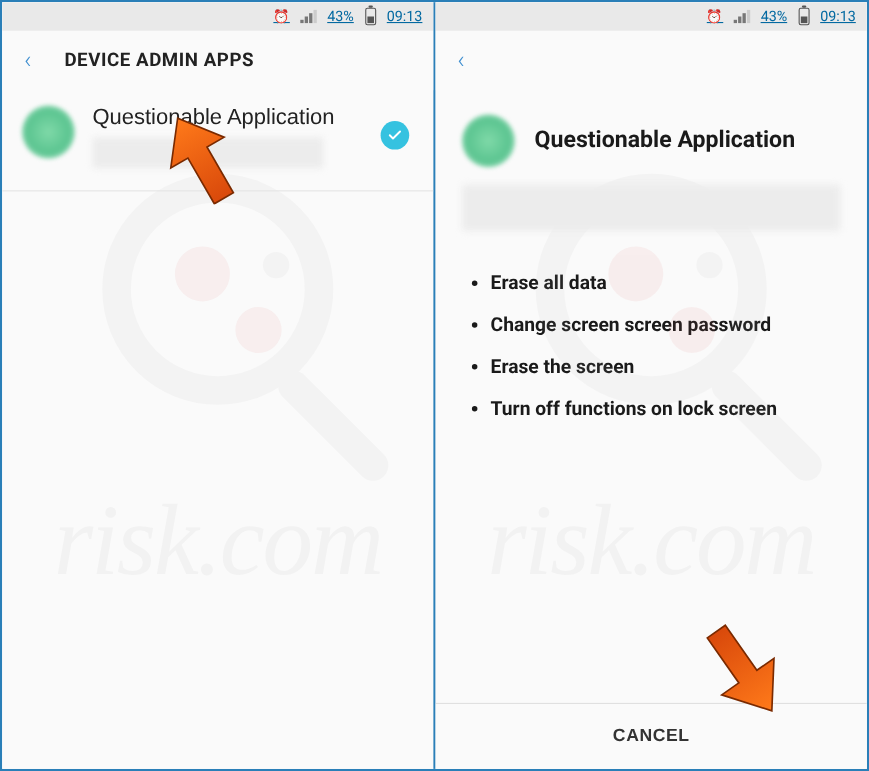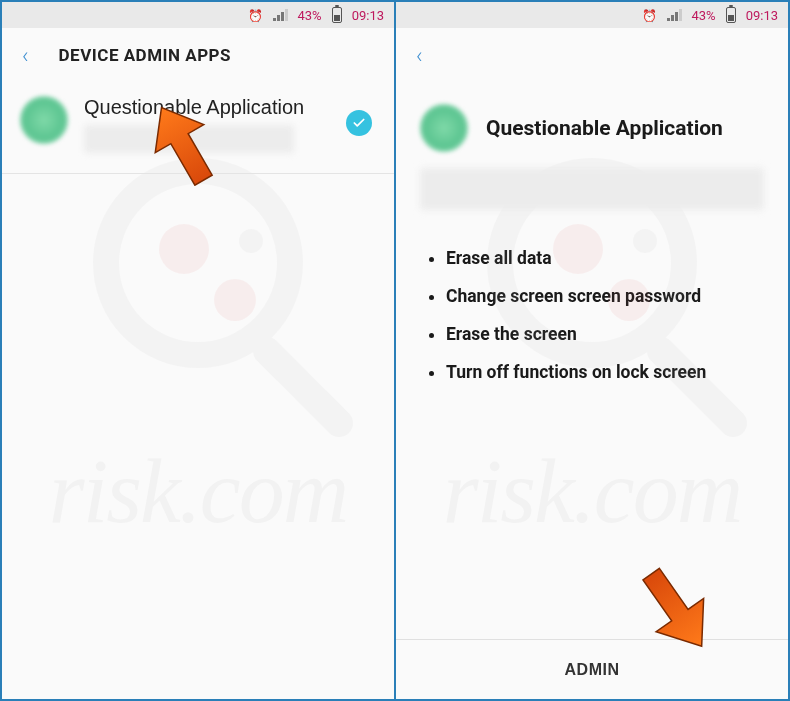--- a/index.html
+++ b/index.html
@@ -28,22 +28,23 @@
   }
   
   .status-bar {
     height: 26px;
     background: #e9e9e9;
     display: flex;
     justify-content: flex-end;
     align-items: center;
     padding: 0 10px;
     font-size: 13px;
-    color: #be185d;
+    color: #0369a1;
     gap: 10px;
+    text-decoration: underline;
   }
   .status-bar .alarm-icon::before { content: "⏰"; font-size: 12px; }
   .status-bar .signal-icon {
     width: 14px; height: 12px; position: relative; display:inline-block;
   }
   .status-bar .signal-icon span {
     position: absolute; bottom: 0; width: 2.5px; background: #777;
   }
   .status-bar .signal-icon span:nth-child(1){left:0;height:3px;}
   .status-bar .signal-icon span:nth-child(2){left:4px;height:6px;}
@@ -298,21 +299,21 @@
     <div class="blur-block"></div>
 
     <ul class="perm-list">
       <li>Erase all data</li>
       <li>Change screen screen password</li>
       <li>Erase the screen</li>
       <li>Turn off functions on lock screen</li>
     </ul>
 
     <div class="bottom-bar">
-      <button>ADMIN</button>
+      <button>CANCEL</button>
     </div>
 
     <svg class="arrow" style="left:238px;top:564px;" width="86" height="90" viewBox="0 0 86 90">
       <defs>
         <linearGradient id="g2" x1="0" y1="0" x2="0" y2="1">
           <stop offset="0" stop-color="#ff7a1a"></stop>
             <stop offset="1" stop-color="#d9490b"></stop>
         </linearGradient>
       </defs>
       <g transform="rotate(145 43 45)">

